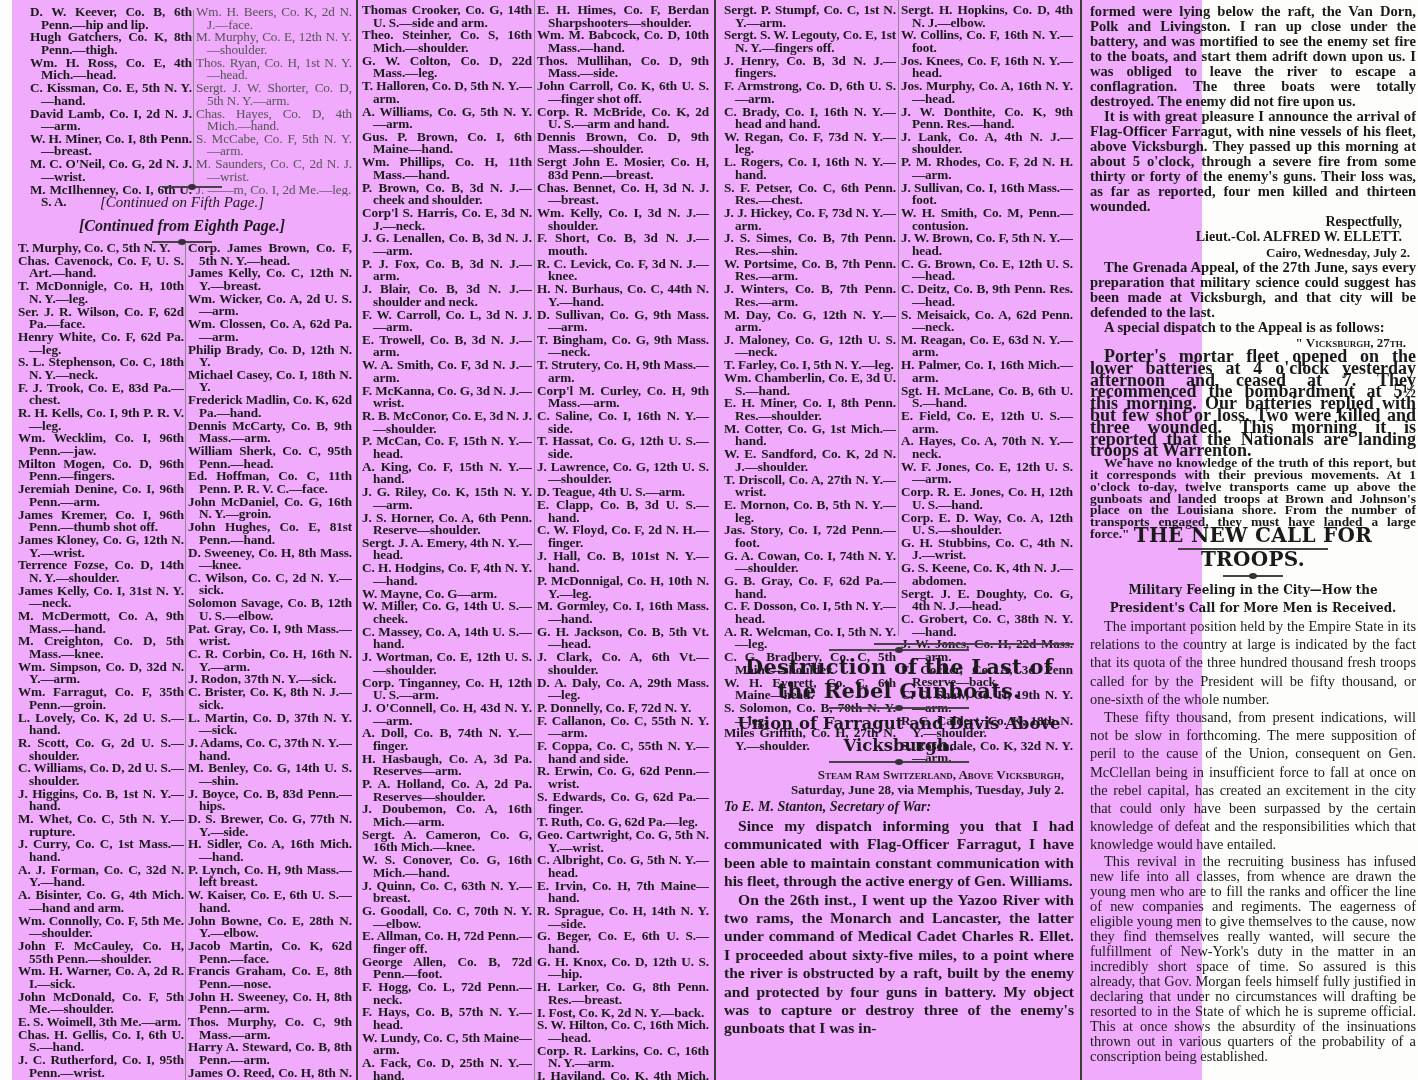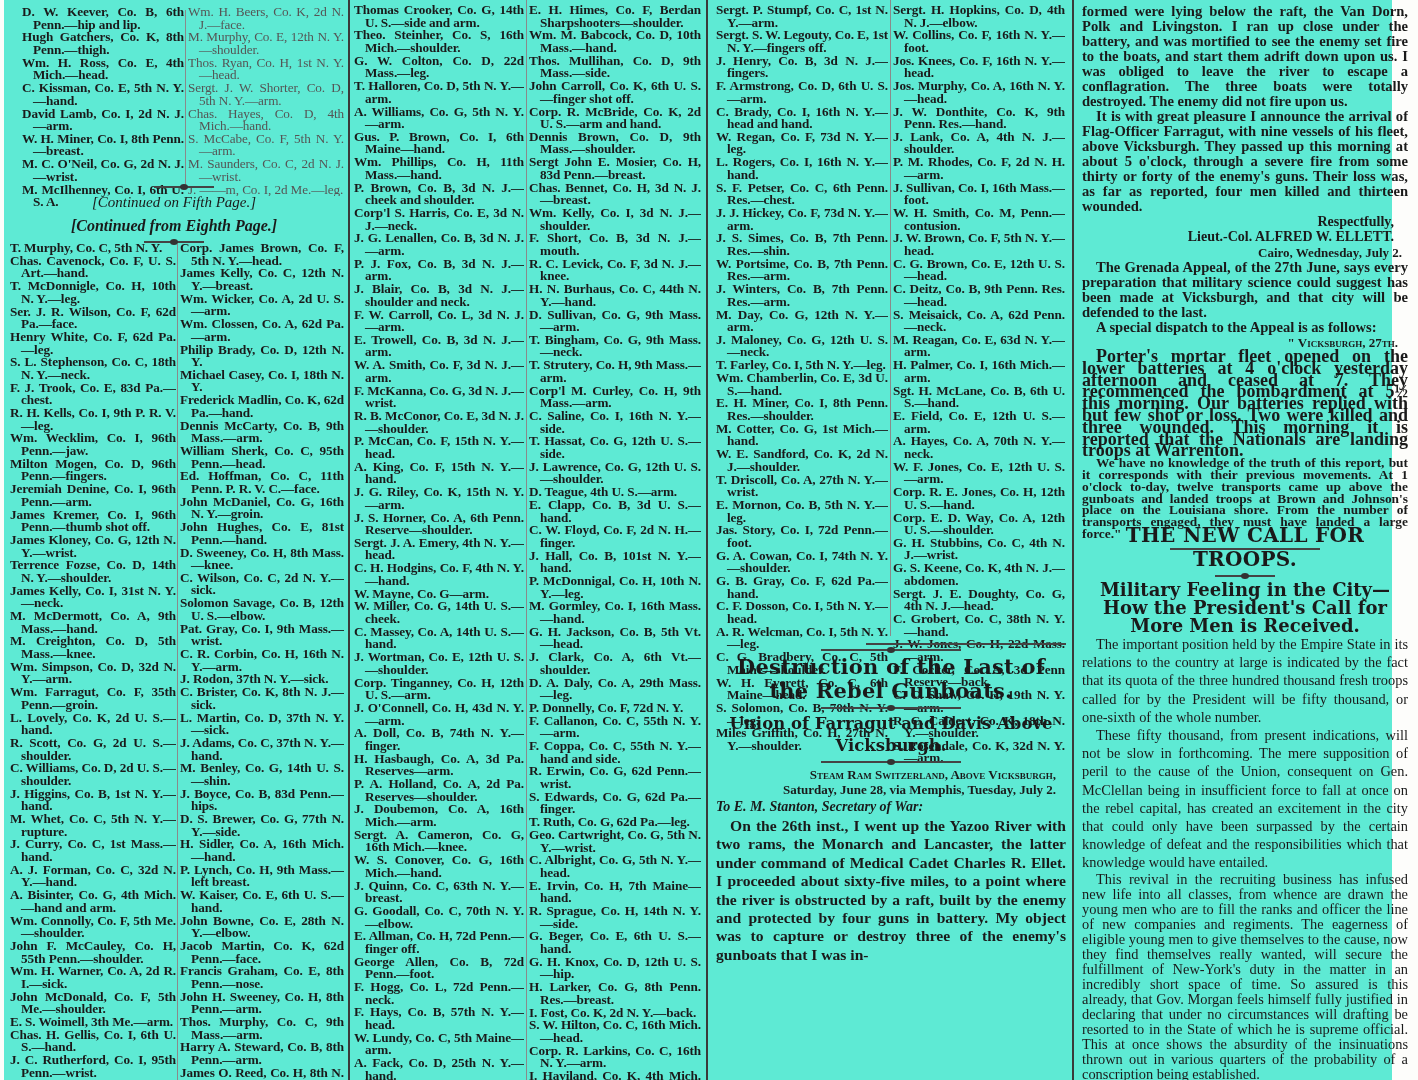--- a/index.html
+++ b/index.html
@@ -1,18 +1,18 @@
 <!DOCTYPE html>
 <html><head>
 <meta charset="utf-8">
 <style>
   * { box-sizing: border-box; margin: 0; padding: 0; }
   html, body { width: 1418px; height: 1080px; overflow: hidden; background: #fdfdfb; }
   body { font-family: "DejaVu Serif", "Liberation Serif", serif; color: #1a1a1a; position: relative; }
-  .page { position: absolute; left: 4px; top: 0; width: 1388px; height: 1080px; background: #5eead4; }
+  .page { position: absolute; left: 12px; top: 0; width: 1190px; height: 1080px; background: #f0abfc; }
   .col { position: absolute; top: 0; height: 1080px; overflow: hidden; }
   .rule { position: absolute; top: 0; width: 2px; height: 1080px; background: #3a3a3a; }
   .rule.thin { width: 1px; background: #8a8a8a; }
   .sub { position: absolute; overflow: hidden; }
   .entry { font-family: "Liberation Serif", serif; font-size: 13.2px; line-height: 12.6px; font-weight: bold; padding-left: 11px; text-indent: -11px; margin-bottom: 0.2px; text-align: justify; letter-spacing: -0.1px; }
   .entry.faint { color: #555; font-weight: normal; }
   .cont { font-family: "Liberation Serif", serif; font-style: italic; text-align: center; font-size: 15px; margin: 6px 0; }
   .cont.bold { font-weight: bold; font-size: 16px; }
   .orn { width: 60px; height: 2px; background: #444; margin: 4px auto; position: relative; }
   .orn::after { content: ""; position: absolute; left: 26px; top: -2px; width: 8px; height: 6px; background: #333; border-radius: 50%; }
@@ -23,21 +23,21 @@
   .head2 { font-family: "DejaVu Serif", serif; font-weight: 900; font-size: 21px; text-align: center; line-height: 24px; letter-spacing: 0.2px; }
   .head3 { font-family: "DejaVu Serif", serif; font-weight: 900; font-size: 16.5px; text-align: center; line-height: 22px; }
   .dateline { font-family: "Liberation Serif", serif; font-weight: bold; font-size: 13px; line-height: 15px; text-align: right; padding-right: 10px; }
   .sc { font-variant: small-caps; }
   .salute { font-family: "Liberation Serif", serif; font-weight: bold; font-style: italic; font-size: 14px; margin: 2px 0; }
   .para { font-family: "Liberation Serif", serif; font-weight: bold; font-size: 15.6px; line-height: 18.4px; text-align: justify; text-indent: 14px; }
   .para.small { font-size: 14.6px; line-height: 15px; }
   .sign { font-family: "Liberation Serif", serif; font-weight: bold; font-size: 15.5px; line-height: 18px; text-align: right; padding-right: 14px; }
   .quote-date { font-family: "Liberation Serif", serif; font-weight: bold; font-size: 13px; text-align: right; padding-right: 10px; line-height: 16px; }
   .bighead { font-family: "DejaVu Serif", serif; font-weight: 900; font-size: 20px; text-align: center; letter-spacing: 0.3px; margin-top: 8px; }
-  .subhead { font-family: "DejaVu Serif", serif; font-weight: bold; font-size: 18px; text-align: center; line-height: 18px; }
+  .subhead { font-family: "DejaVu Serif", serif; font-weight: bold; font-size: 12px; text-align: center; line-height: 18px; }
 </style>
 </head>
 <body>
 
 <div class="page">
 
   <div class="col" style="left:0;width:340px;">
     <div class="sub" style="left:18px;top:6px;width:162px;">
       <div class="entry">D. W. Keever, Co. B, 6th Penn.—hip and lip.</div>
       <div class="entry">Hugh Gatchers, Co. K, 8th Penn.—thigh.</div>
@@ -315,20 +315,21 @@
     <div class="sub" style="left:4px;top:640px;width:350px;">
       <div class="hbar" style="width:200px;margin-left:150px;"></div>
       <div class="orn wide"></div>
       <div class="head2">Destruction of the Last of the Rebel Gunboats.</div>
       <div class="orn wide"></div>
       <div class="head3">Union of Farragut and Davis Above Vicksburgh.</div>
       <div class="orn wide"></div>
       <div class="dateline sc">Steam Ram Switzerland, Above Vicksburgh,</div>
       <div class="dateline">Saturday, June 28, via Memphis, Tuesday, July 2.</div>
       <div class="salute">To E. M. Stanton, Secretary of War:</div>
+      <p class="para">Since my dispatch informing you that I had communicated with Flag-Officer Farragut, I have been able to maintain constant communication with his fleet, through the active energy of Gen. Williams.</p>
       <p class="para">On the 26th inst., I went up the Yazoo River with two rams, the Monarch and Lancaster, the latter under command of Medical Cadet Charles R. Ellet. I proceeded about sixty-five miles, to a point where the river is obstructed by a raft, built by the enemy and protected by four guns in battery. My object was to capture or destroy three of the enemy's gunboats that I was in-</p>
     </div>
   </div>
 
   <div class="rule" style="left:1068px;"></div>
 
   <div class="col" style="left:1074px;width:336px;">
     <div class="sub" style="left:4px;top:4px;width:326px;">
       <p class="para small" style="text-indent:0;">formed were lying below the raft, the Van Dorn, Polk and Livingston. I ran up close under the battery, and was mortified to see the enemy set fire to the boats, and start them adrift down upon us. I was obliged to leave the river to escape a conflagration. The three boats were totally destroyed. The enemy did not fire upon us.</p>
       <p class="para small">It is with great pleasure I announce the arrival of Flag-Officer Farragut, with nine vessels of his fleet, above Vicksburgh. They passed up this morning at about 5 o'clock, through a severe fire from some thirty or forty of the enemy's guns. Their loss was, as far as reported, four men killed and thirteen wounded.</p>

